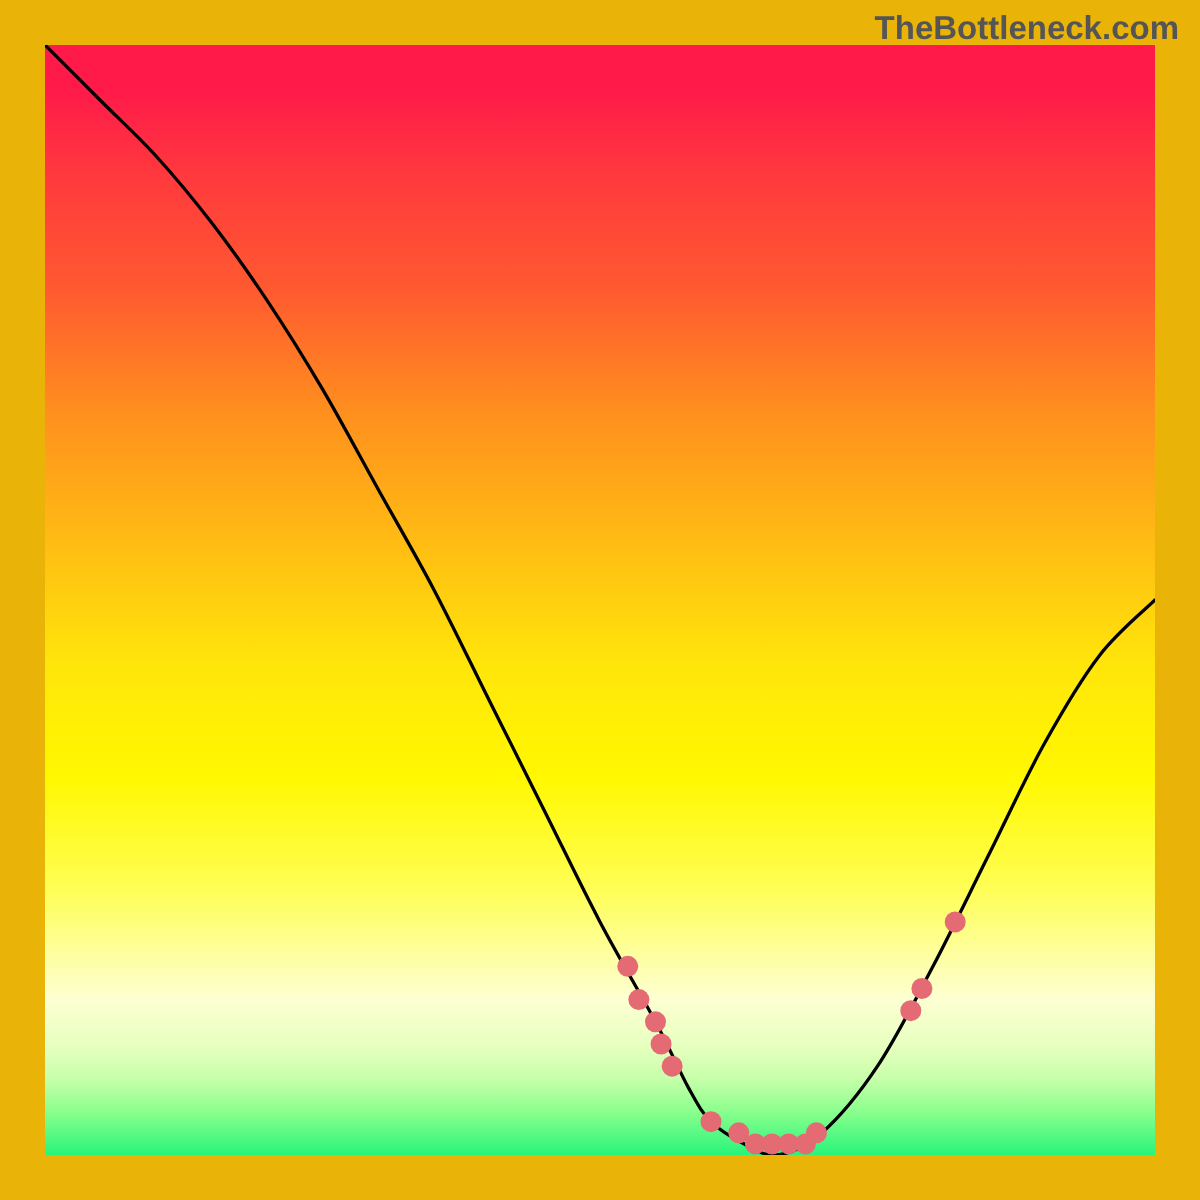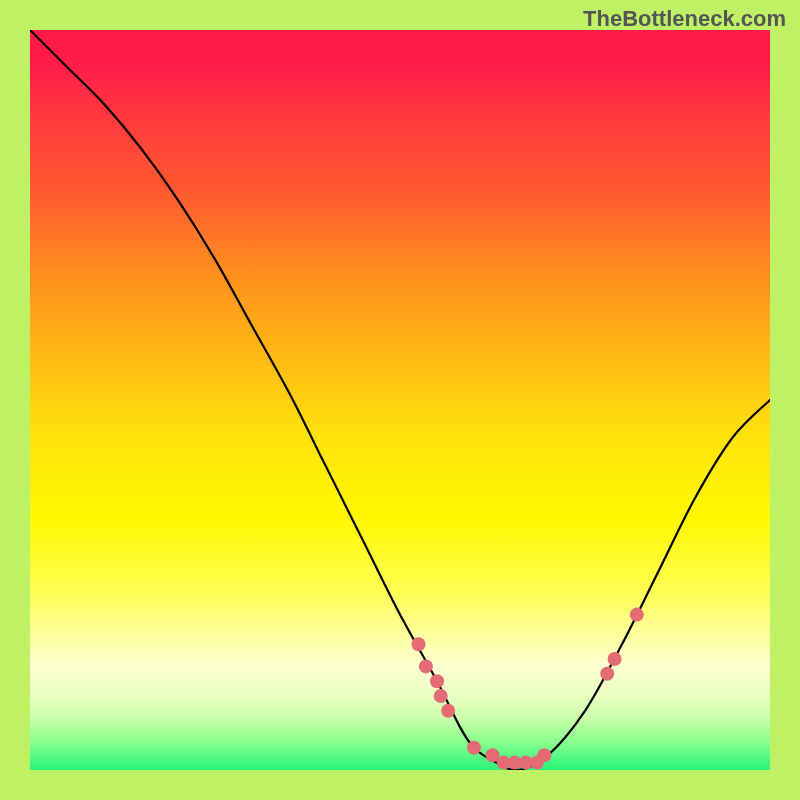--- a/index.html
+++ b/index.html
@@ -1,17 +1,17 @@
 <!DOCTYPE html>
 <html><head>
 <meta charset="utf-8">
 <style>
   * { margin: 0; padding: 0; box-sizing: border-box; }
   html, body { width: 800px; height: 800px; background: #000; overflow: hidden; }
-  .container { position: relative; width: 800px; height: 800px; background: #bef264; }
+  .container { position: relative; width: 800px; height: 800px; background: #eab308; }
   .watermark {
     position: absolute;
     top: 6px;
     right: 14px;
     color: #555;
     font-family: Arial, Helvetica, sans-serif;
     font-size: 22px;
     font-weight: bold;
     z-index: 3;
   }

